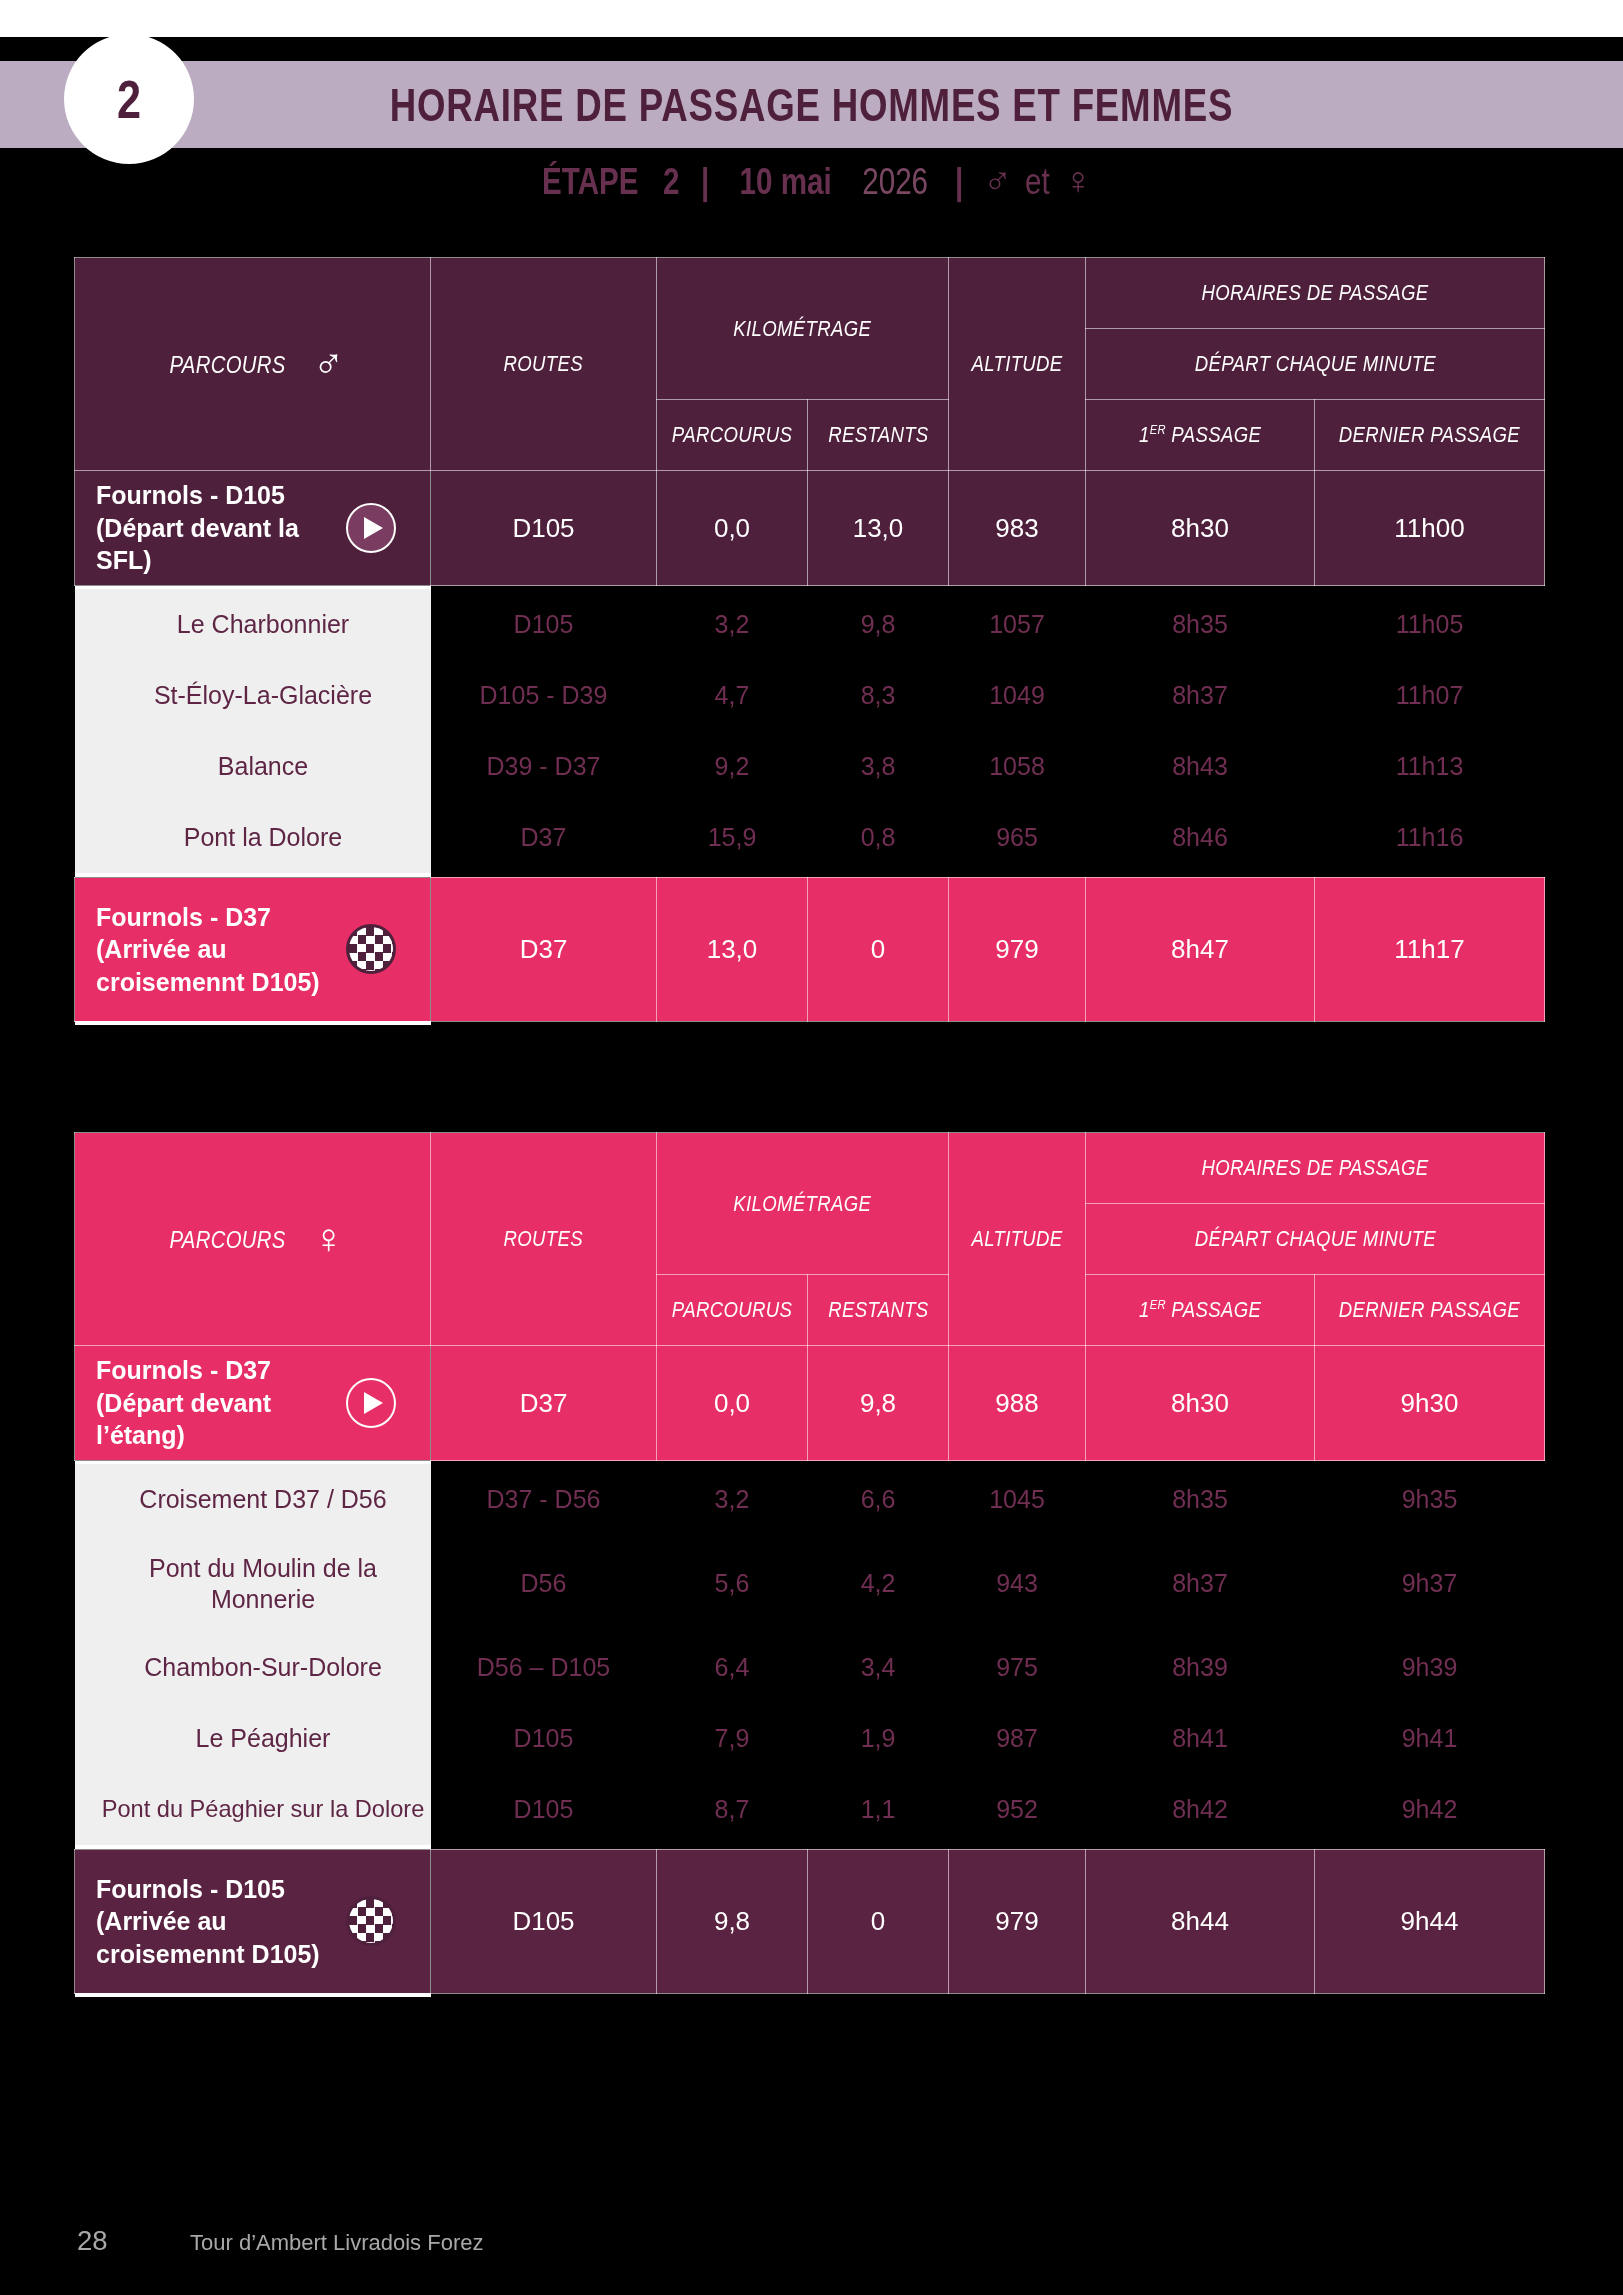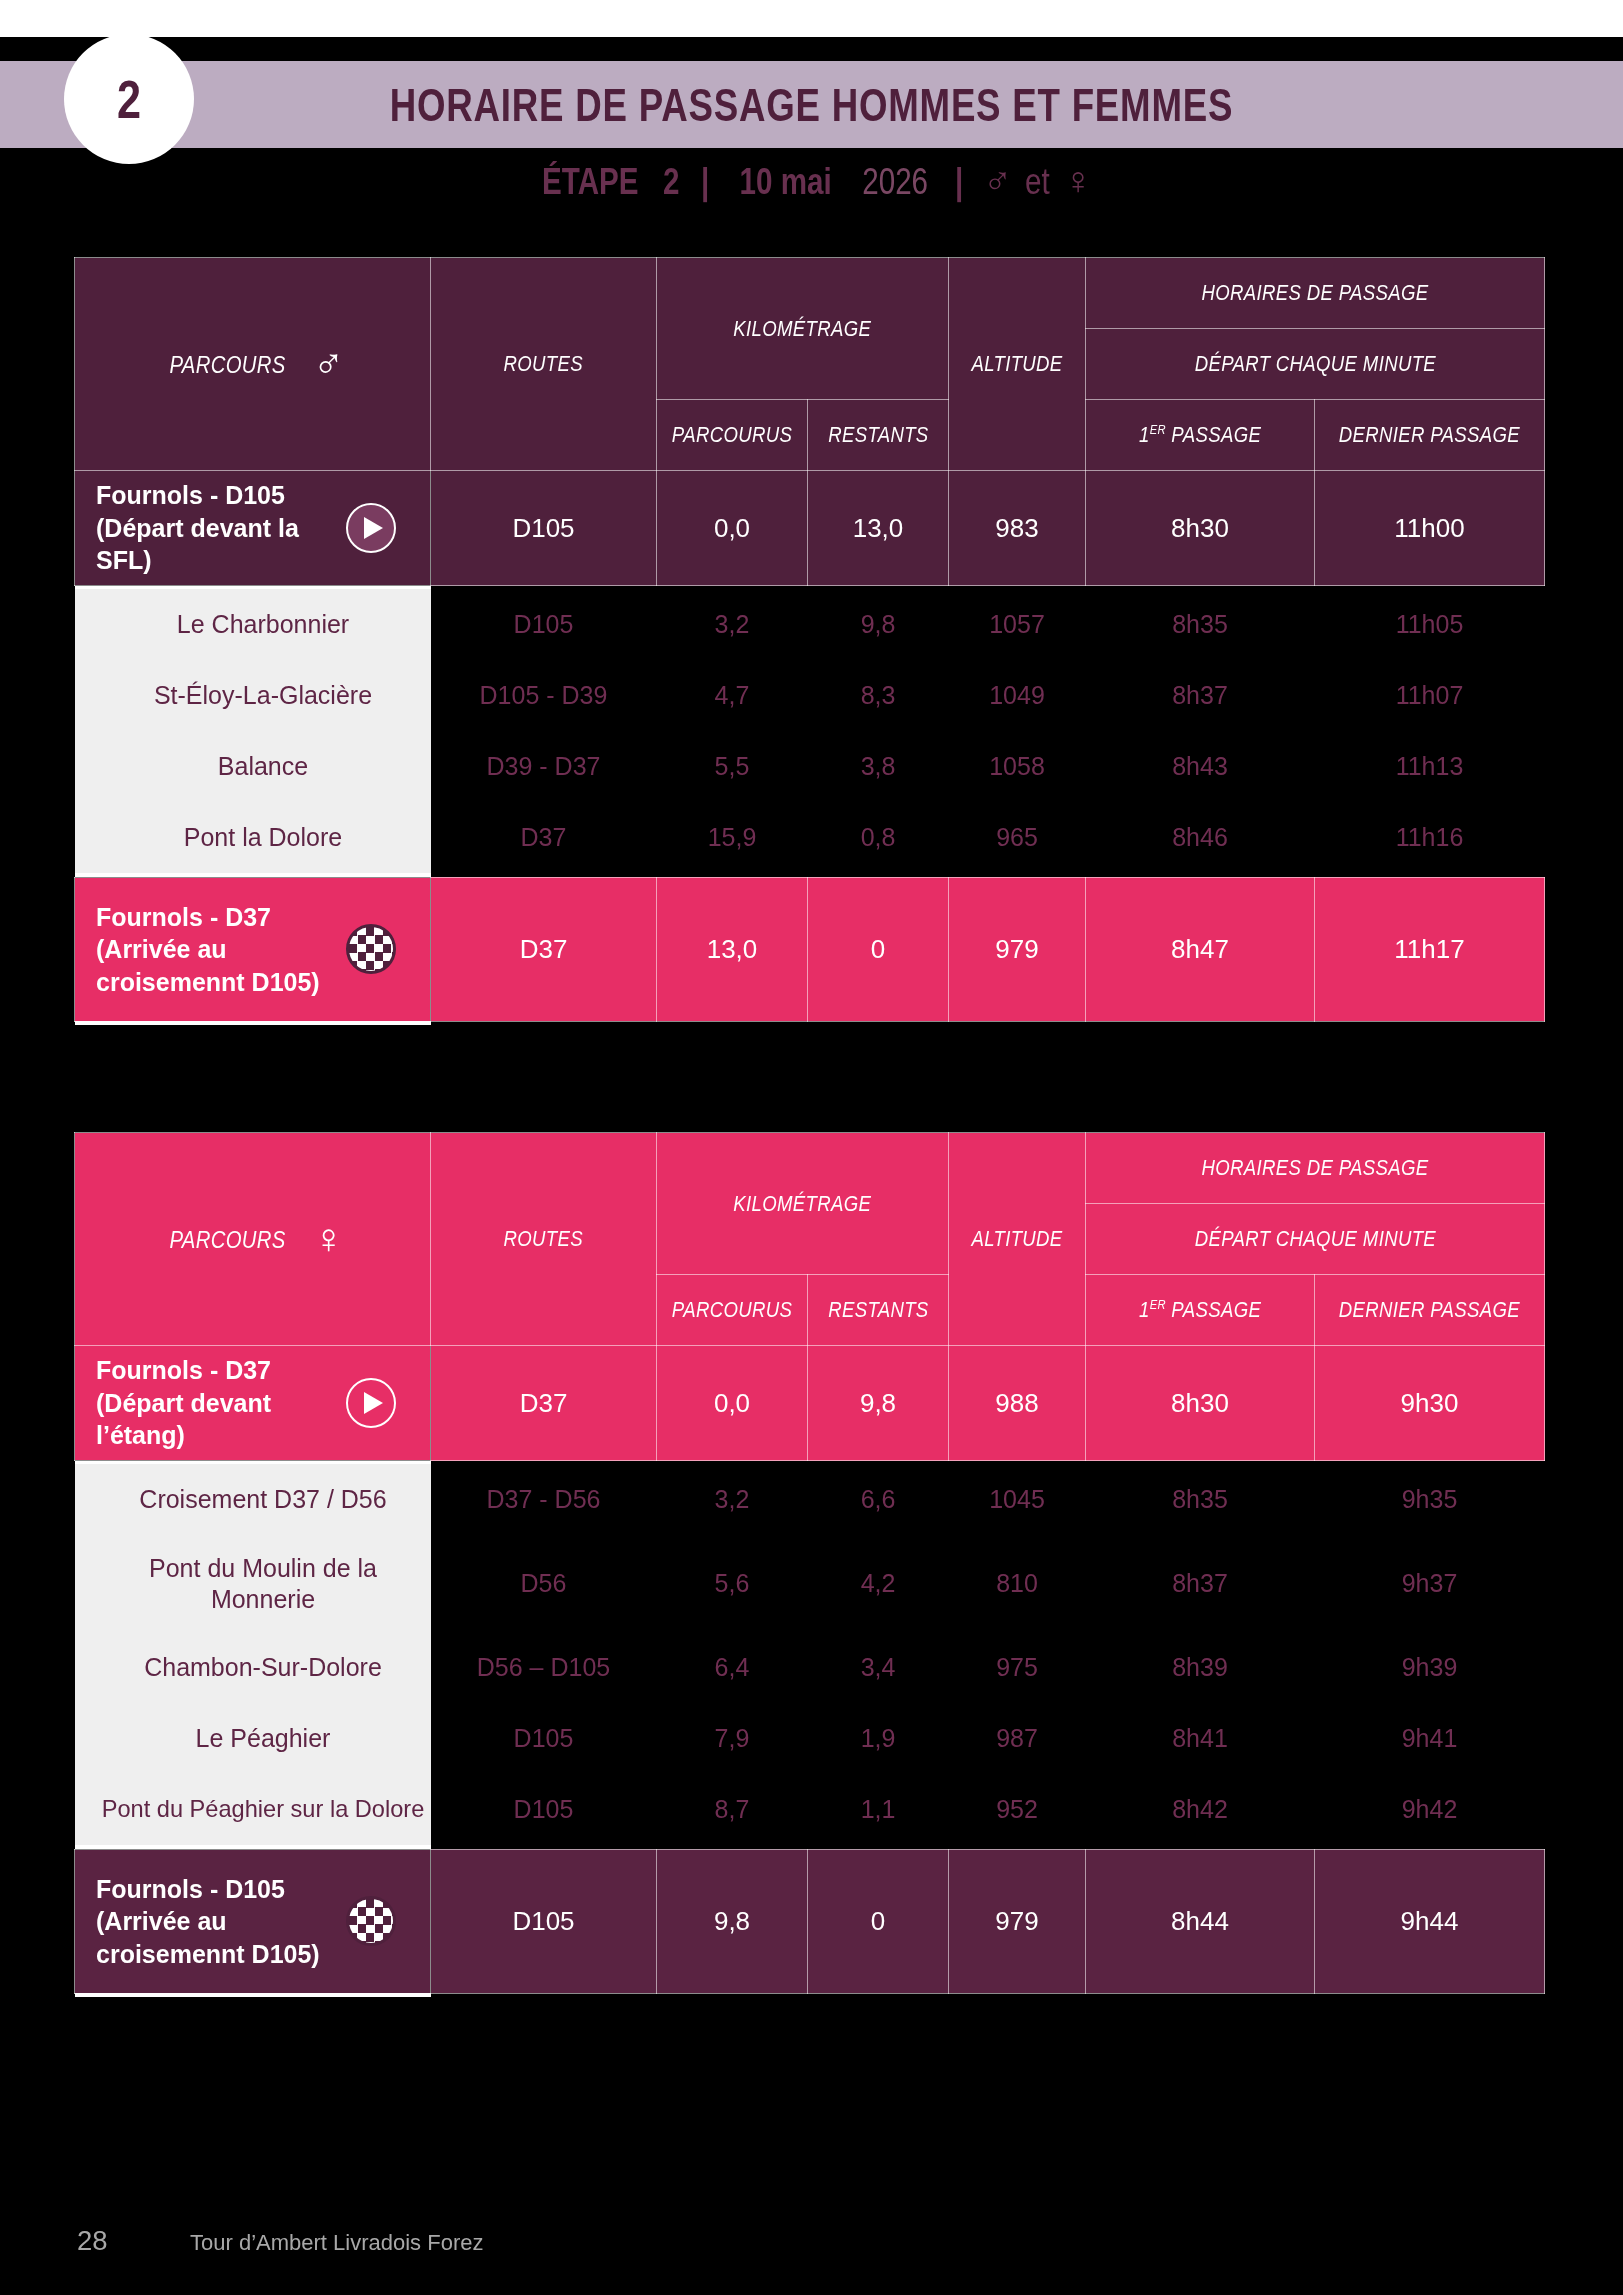--- a/index.html
+++ b/index.html
@@ -293,21 +293,21 @@
         <td>D105 - D39</td>
         <td>4,7</td>
         <td>8,3</td>
         <td>1049</td>
         <td>8h37</td>
         <td>11h07</td>
       </tr>
       <tr class="r-mid">
         <td class="name-cell">Balance</td>
         <td>D39 - D37</td>
-        <td>5,5</td>
+        <td>9,2</td>
         <td>3,8</td>
         <td>1058</td>
         <td>8h43</td>
         <td>11h13</td>
       </tr>
       <tr class="r-mid">
         <td class="name-cell">Pont la Dolore</td>
         <td>D37</td>
         <td>15,9</td>
         <td>0,8</td>
@@ -425,21 +425,21 @@
         <td>6,6</td>
         <td>1045</td>
         <td>8h35</td>
         <td>9h35</td>
       </tr>
       <tr class="r-mid tall">
         <td class="name-cell">Pont du Moulin de la Monnerie</td>
         <td>D56</td>
         <td>5,6</td>
         <td>4,2</td>
-        <td>810</td>
+        <td>943</td>
         <td>8h37</td>
         <td>9h37</td>
       </tr>
       <tr class="r-mid">
         <td class="name-cell">Chambon-Sur-Dolore</td>
         <td>D56 – D105</td>
         <td>6,4</td>
         <td>3,4</td>
         <td>975</td>
         <td>8h39</td>

